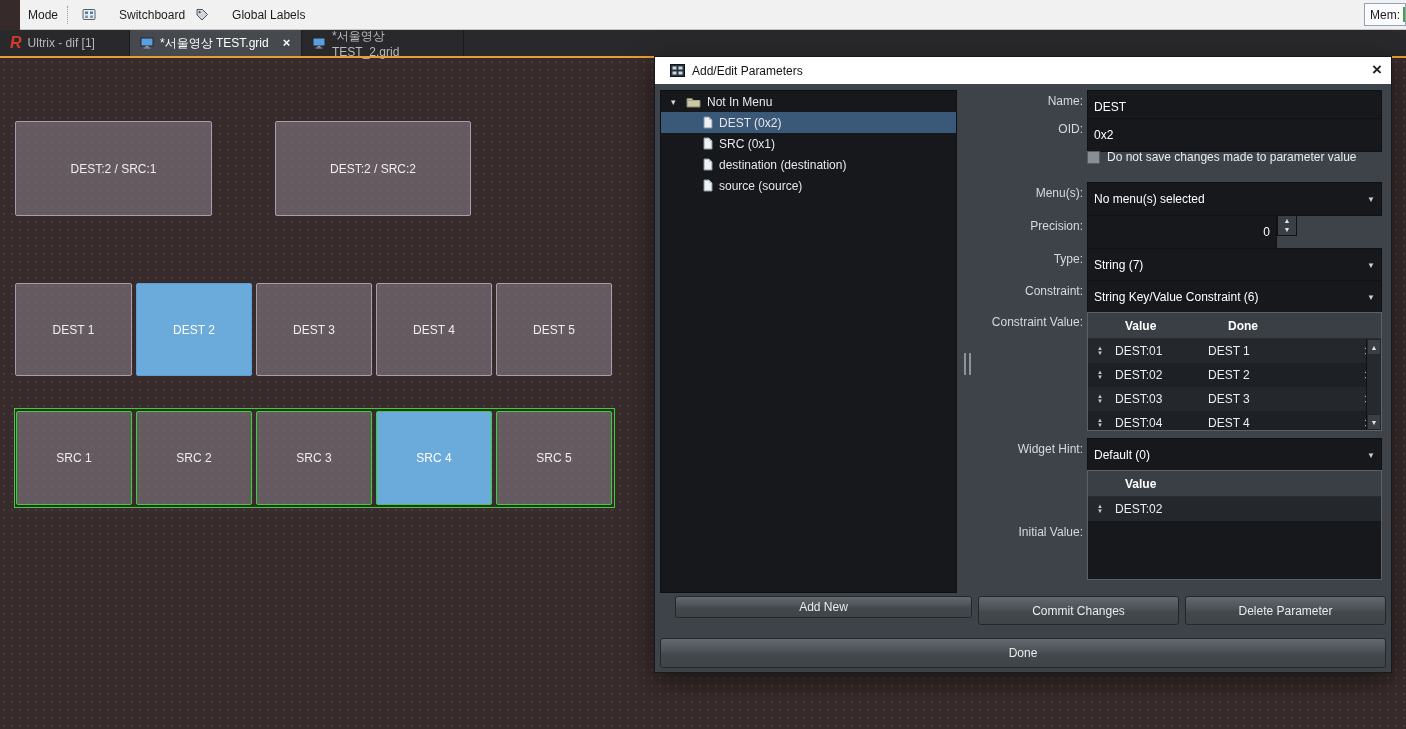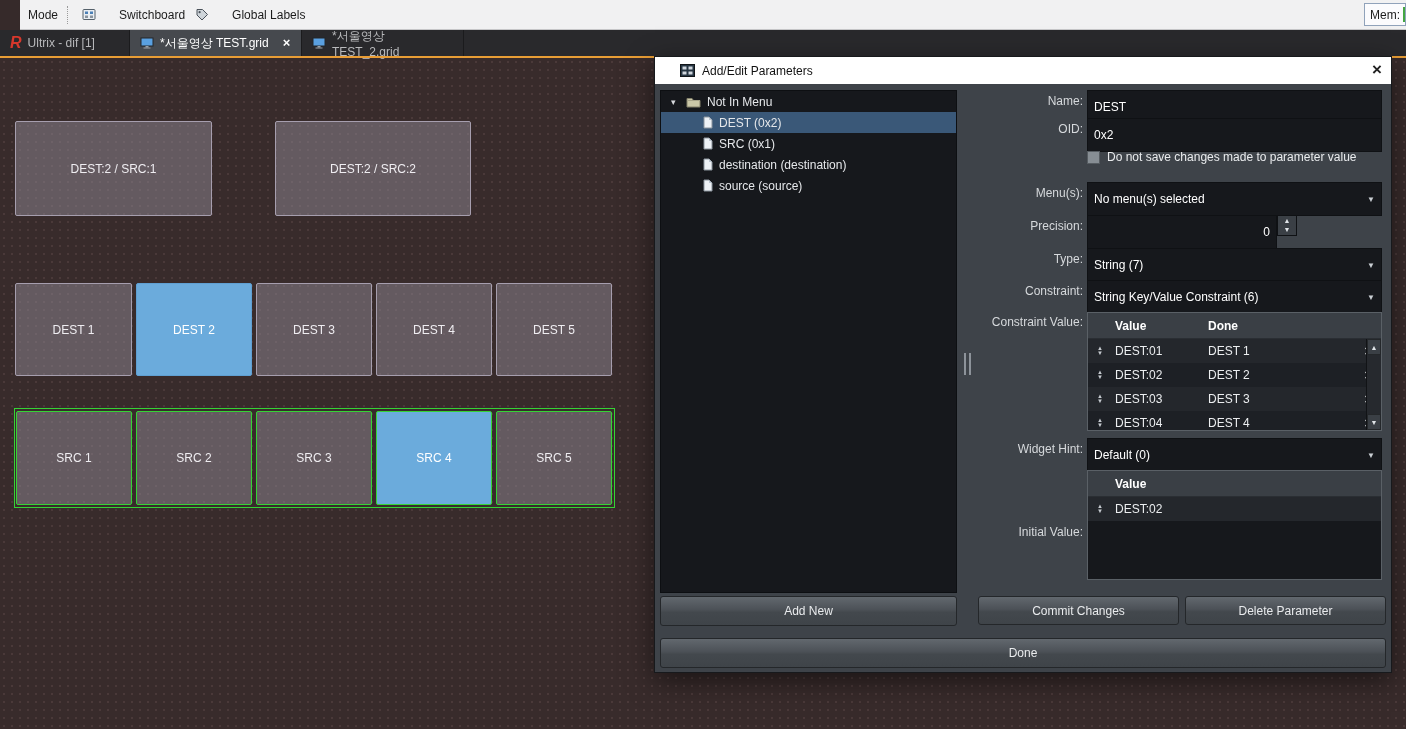--- a/index.html
+++ b/index.html
@@ -23,21 +23,21 @@
 
   
   .canvas{position:absolute;top:58px;left:0;right:0;bottom:0;background-color:#382b2b;background-image:radial-gradient(#4a3939 1px,transparent 1.3px);background-size:8px 8px;}
   .gbtn{position:absolute;display:flex;align-items:center;justify-content:center;background:rgba(143,137,149,.5);border:1px solid #a69eae;color:#efedf1;border-radius:2px;font-size:12px;}
   .gbtn.blue{background:#6babdc;border-color:#5f9fd2;color:#fff;}
   .gbtn.sel{border:1px solid #35d435;}
   .selrect{position:absolute;border:1px solid #35d435;}
 
   
   .dialog{position:absolute;left:655px;top:57px;width:736px;height:615px;background:#3e4349;box-shadow:0 0 0 1px #17191c,0 8px 26px rgba(0,0,0,.55);z-index:10;}
-  .dtitle{position:absolute;top:0;left:0;right:0;height:27px;background:#ffffff;display:flex;align-items:center;gap:7px;padding:0 25px;color:#111;font-size:12px;}
+  .dtitle{position:absolute;top:0;left:0;right:0;height:27px;background:#ffffff;display:flex;align-items:center;gap:7px;padding:0 15px;color:#111;font-size:12px;}
   .dclose{position:absolute;right:9px;top:3px;font-size:17px;font-weight:bold;color:#222;line-height:20px;}
 
   .tree{position:absolute;left:5px;top:33px;width:297px;height:503px;background:#16181c;border:1px solid #0d0f12;color:#e5e7ea;overflow:hidden;}
   .titem{height:21px;display:flex;align-items:center;gap:6px;padding-left:10px;white-space:nowrap;}
   .titem.child{padding-left:42px;}
   .titem.selected{background:#3a5878;}
   .texp{font-size:9px;color:#d8dade;width:9px;}
 
   .grip{position:absolute;left:309px;top:296px;width:7px;height:22px;border-left:2px solid #8d939a;border-right:2px solid #8d939a;}
 
@@ -45,21 +45,21 @@
 
   .flabel{position:absolute;left:316px;width:112px;text-align:right;color:#d6d9dc;white-space:nowrap;}
   .finput{position:absolute;left:432px;width:295px;height:21px;background:#16181c;border:1px solid #0f1114;color:#fff;display:flex;align-items:center;padding:16px 6px;}
   .fdrop{justify-content:space-between;}
   .darr{font-size:8px;color:#c9ced3;}
   .spin{position:absolute;left:622px;width:20px;height:21px;display:flex;flex-direction:column;align-items:center;justify-content:center;gap:1px;background:#3a3f45;border:1px solid #0f1114;font-size:7px;line-height:8px;color:#dfe3e7;}
   .cbrow{position:absolute;left:432px;display:flex;align-items:center;gap:7px;color:#e9ebed;}
   .cbx{width:13px;height:13px;background:#878e94;border:1px solid #565c61;flex:none;}
 
   .ctable{position:absolute;left:432px;width:295px;background:#16181c;border:1px solid #5a6066;overflow:hidden;}
-  .thead{height:26px;background:#3a3f45;display:flex;align-items:center;font-weight:bold;color:#fff;border-bottom:1px solid #2a2e33;}
+  .thead{height:26px;background:#3a3f45;display:flex;align-items:center;font-weight:bold;color:#fff;border-bottom:1px solid #2a2e33;gap:10px;}
   .trow{height:24px;display:flex;align-items:center;color:#eceef0;}
   .tbody .trow:nth-child(odd){background:#24272c;}
   .tbody .trow:nth-child(even){background:#1d2025;}
   .c-handle{width:24px;flex:none;display:flex;flex-direction:column;align-items:center;justify-content:center;gap:0;font-size:6px;line-height:5px;color:#c6cbd0;}
   .c-val{width:96px;flex:none;padding-left:3px;}
   .c-name{flex:1;}
   .c-x{width:24px;flex:none;text-align:center;font-weight:bold;font-size:15px;color:#fff;line-height:16px;}
   .vscroll{position:absolute;right:0;top:26px;bottom:0;width:15px;background:#26292e;border-left:1px solid #111316;display:flex;flex-direction:column;}
   .sbtn{height:16px;display:flex;align-items:center;justify-content:center;font-size:7px;color:#dfe3e7;background:#3a3f45;border:1px solid #24272a;}
   .strack{flex:1;}
@@ -316,17 +316,17 @@
       <div class="trow">
         <span class="c-handle">
             <span>▲</span>
             <span>▼</span>
           </span>
         <span class="c-val">DEST:02</span>
       </div>
     </div>
   </div>
 
-  <div class="btn" style="left:5px;top:539px;width:297px;height:30px">Add New</div>
+  <div class="btn" style="left:20px;top:539px;width:297px;height:22px">Add New</div>
   <div class="btn" style="left:323px;top:539px;width:201px;height:29px">Commit Changes</div>
   <div class="btn" style="left:530px;top:539px;width:201px;height:29px">Delete Parameter</div>
   <div class="btn" style="left:5px;top:581px;width:726px;height:30px">Done</div>
 </div>
 
 </body></html>

